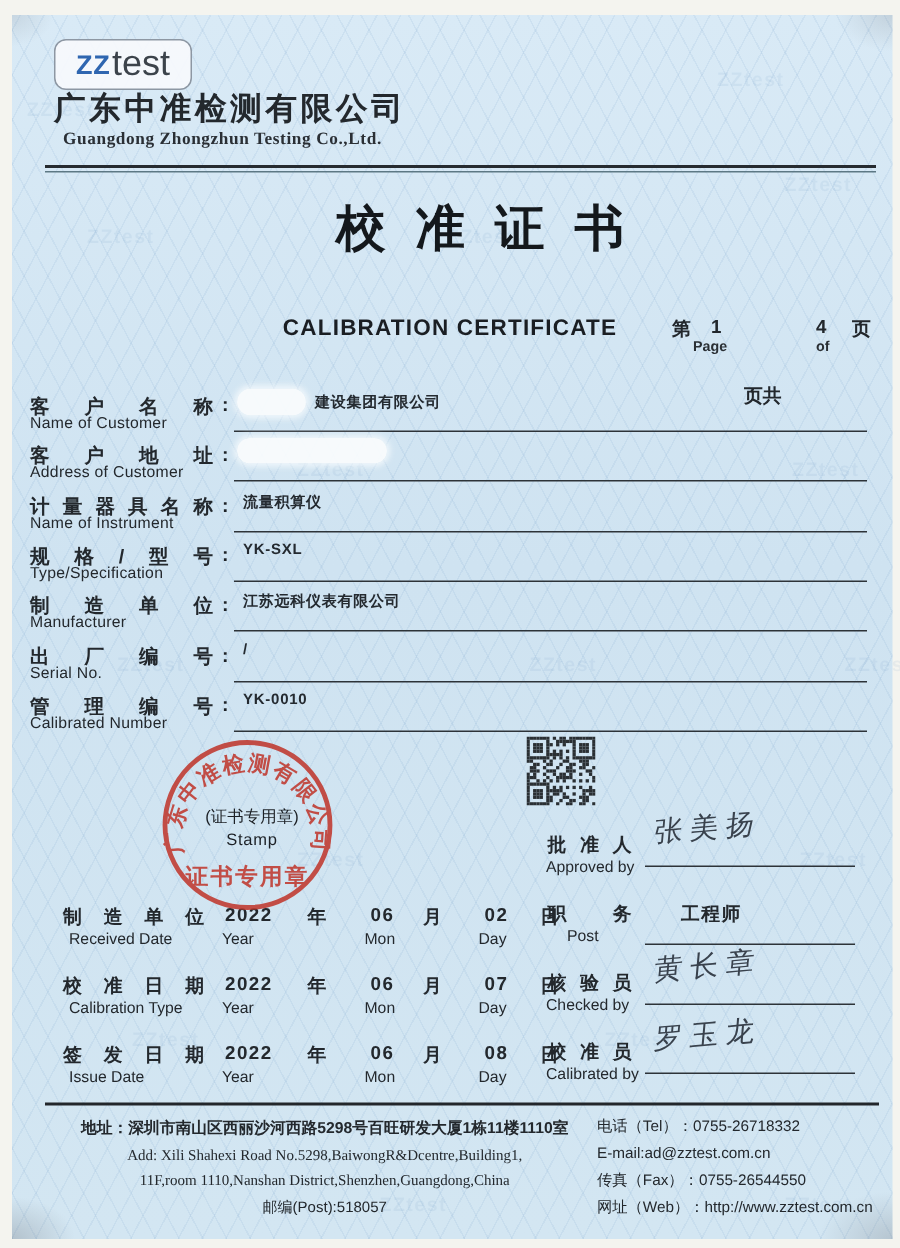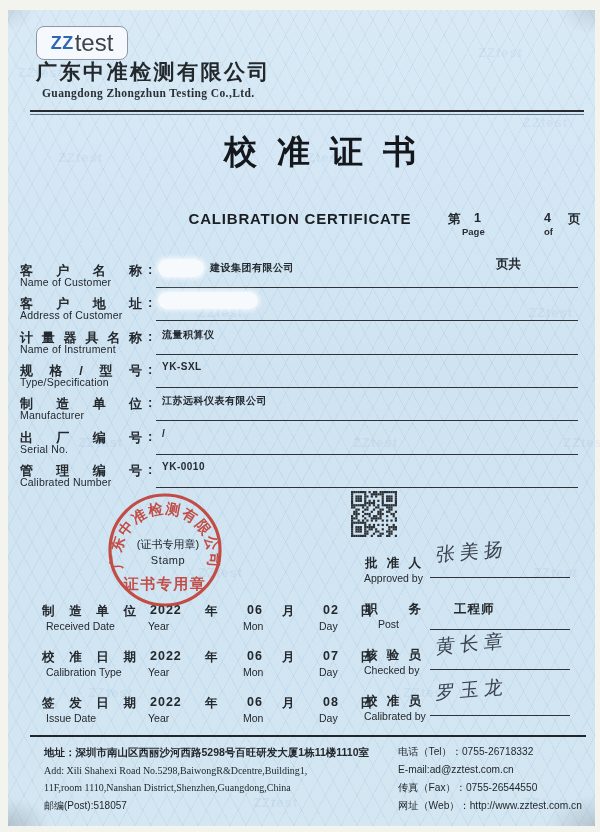--- a/index.html
+++ b/index.html
@@ -108,21 +108,21 @@
   .d-num{position:absolute;top:7px;font-size:12.5px;font-weight:600;color:#23282d;letter-spacing:1px;}
   .d-unit{position:absolute;top:7px;font-size:12.5px;font-weight:600;color:#23282d;}
   .d-sub{position:absolute;top:24px;font-size:10.5px;color:#23282d;}
   .p-year{left:108px;} .p-unit-y{left:163px;} .p-mon{left:205px;} .p-unit-m{left:240px;}
   .p-day{left:281px;} .p-unit-d{left:318px;}
   .ps-year{left:106px;} .ps-mon{left:201px;} .ps-day{left:277px;}
 
   
   .fdivider{position:absolute;left:30px;right:14px;top:735px;border-top:2.6px solid #22262b;}
   .footer-left{position:absolute;left:44px;top:744px;width:345px;font-size:10px;
-    line-height:17.5px;color:#23282d;}
+    line-height:17.5px;color:#23282d;text-align:center;}
   .footer-left .cn{font-size:10.5px;font-weight:600;}
   .footer-right{position:absolute;left:398px;top:743px;width:195px;font-size:10.2px;
     line-height:18px;font-weight:500;color:#23282d;}
 </style>
 </head>
 <body>
 
 <div class="page">
   <div class="paper" id="paper">
       <span class="wm" style="left: 50px; top: 140px;">ZZtest</span>

